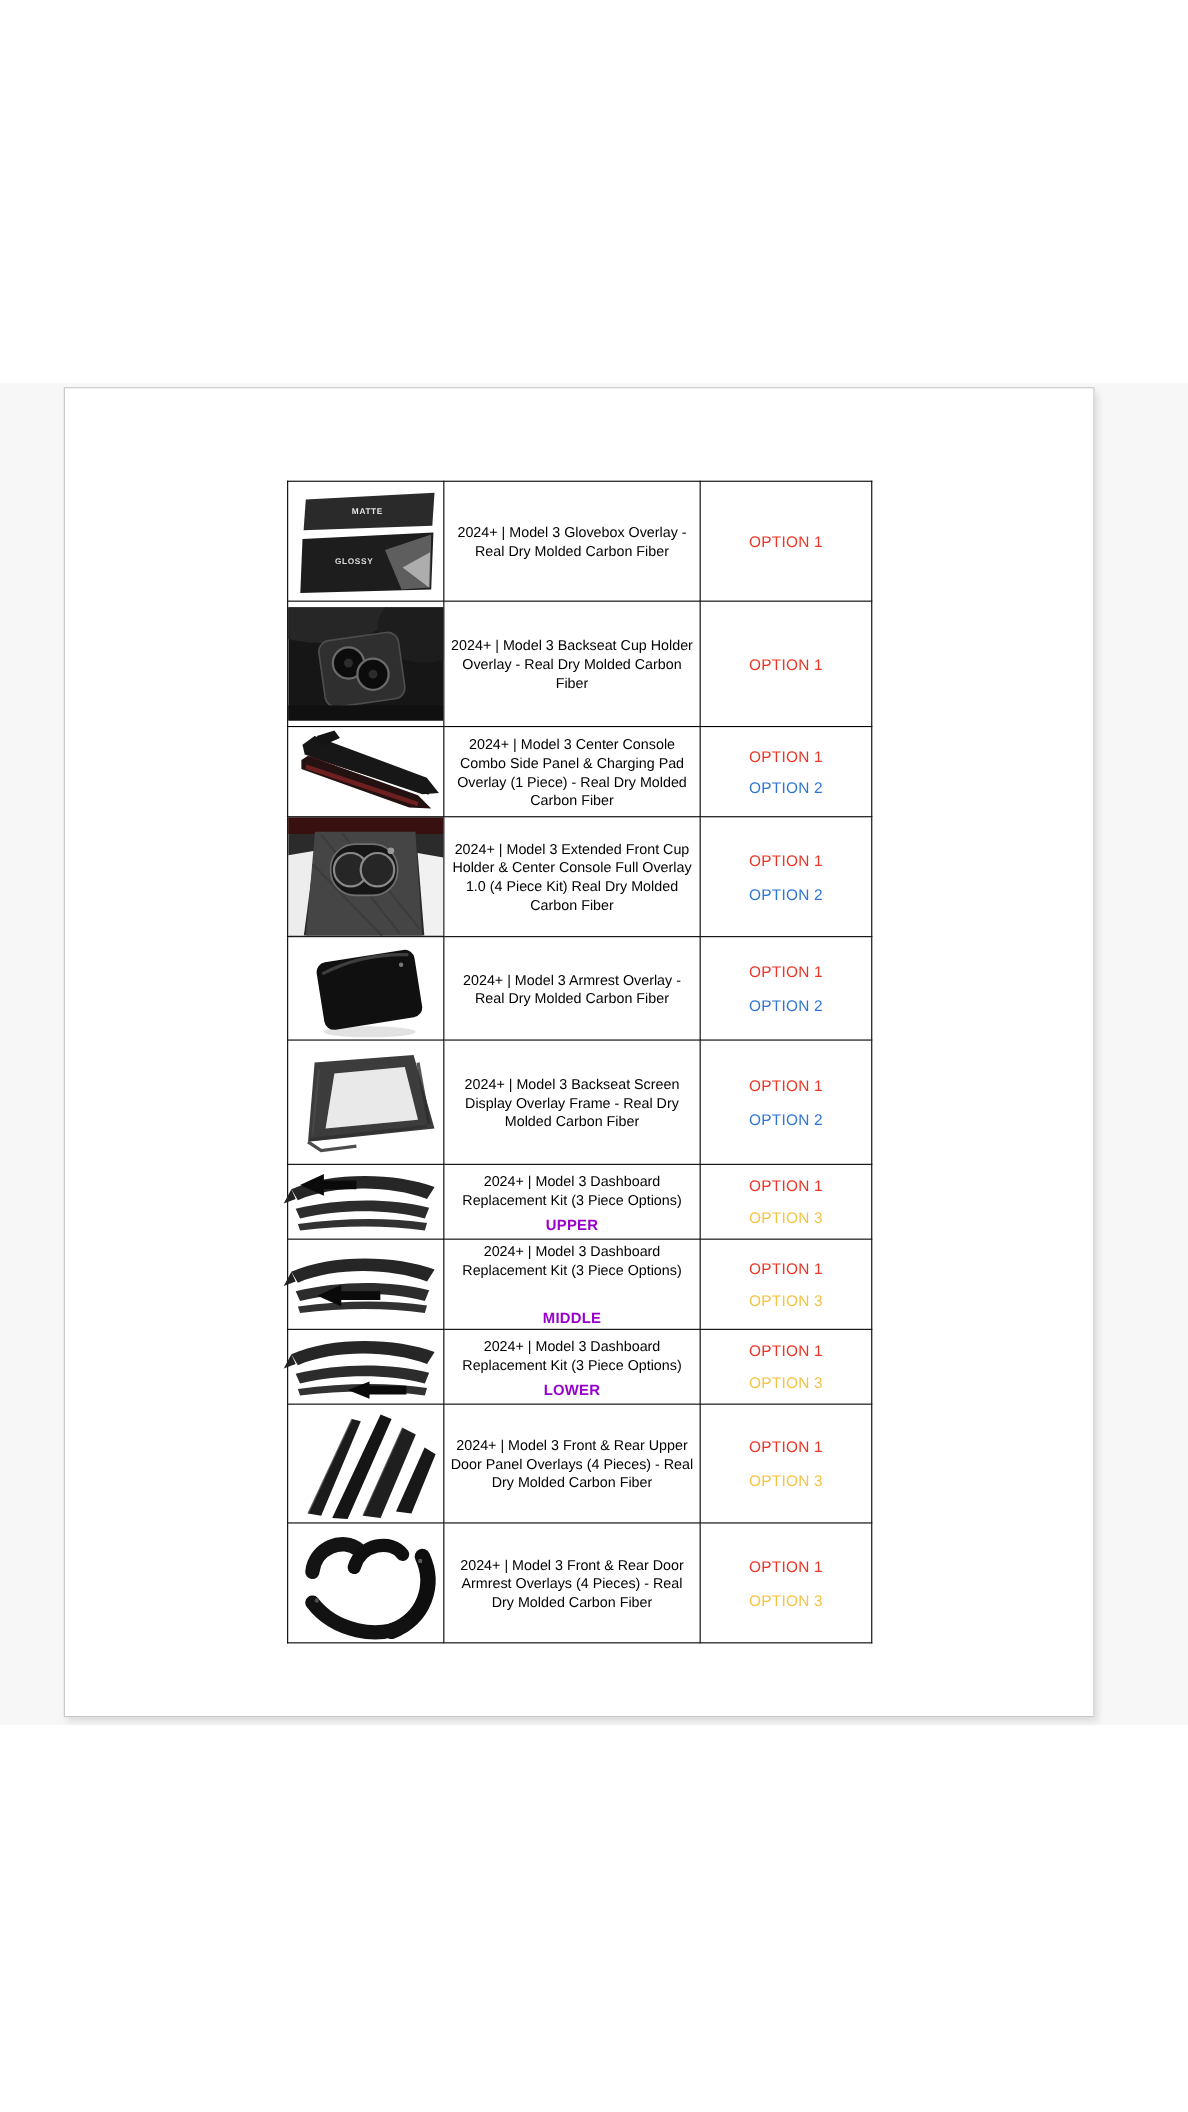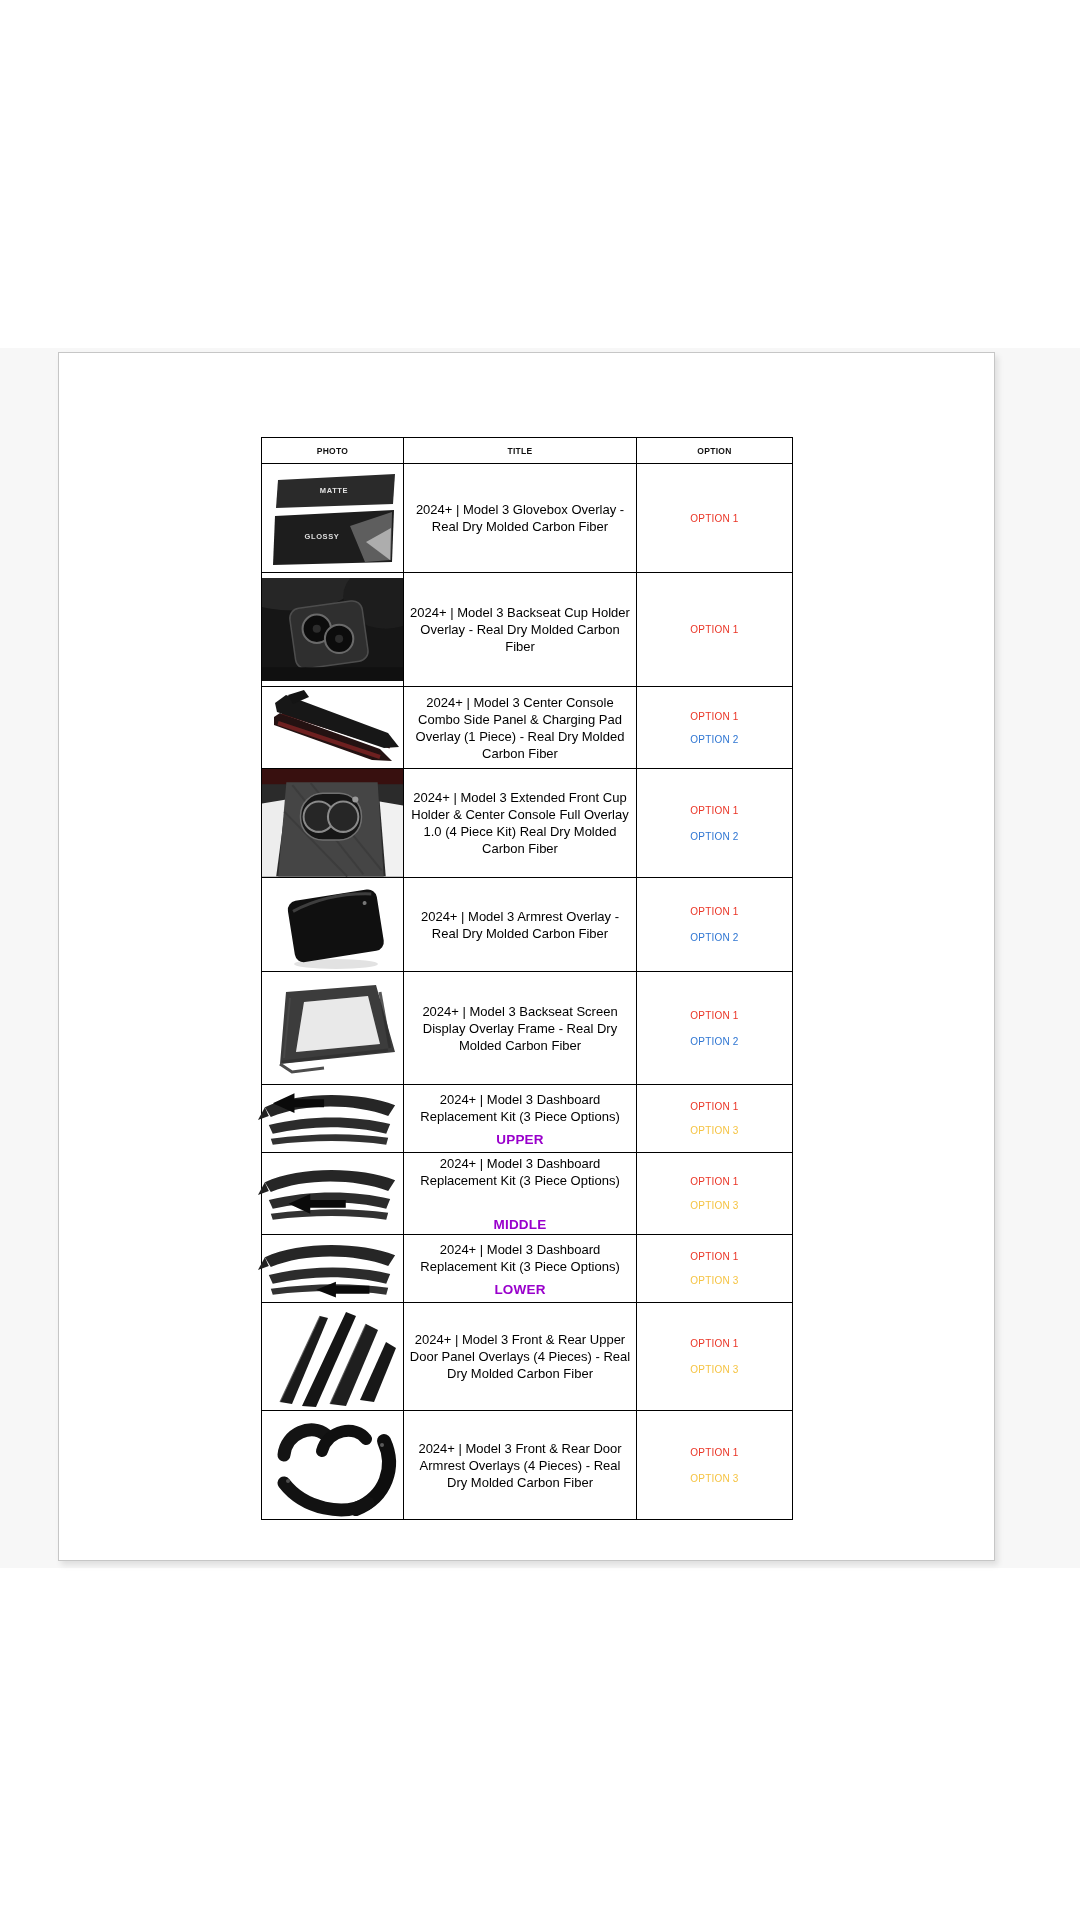--- a/index.html
+++ b/index.html
@@ -44,43 +44,38 @@
   td.c-photo { text-align:center; }
   td.c-photo .ph { display:flex; align-items:center; justify-content:flex-end; }
   td.c-photo .bleed { margin-left:-7px; }
   td.c-photo svg.full { display:block; width:100%; height:100%; }
   td.c-title { text-align:center; }
   .tstack { display:flex; flex-direction:column; justify-content:center; align-items:center; gap:8px; padding:2px 4px; }
   .ttext { font-size:13px; line-height:17px; color:#000; }
   .variant { font-size:13.5px; font-weight:bold; letter-spacing:0.2px; }
   td.c-opt { text-align:center; }
   .ostack { display:flex; flex-direction:column; justify-content:center; align-items:center; gap:15px; }
-  .opt { font-size:10px; letter-spacing:0.2px; }
+  .opt { font-size:14px; letter-spacing:0.2px; }
   .opt:empty { display:none; }
   svg text { font-family:"Liberation Sans","DejaVu Sans",sans-serif; }
 </style>
 </head>
 <body>
 
 <div class="canvas-band"></div>
 
 <div class="sheet">
   <table class="parts">
     <colgroup>
         <col class="c1">
         <col class="c2">
         <col class="c3">
       </colgroup>
 
     <tbody>
-        <tr>
-      <th class="hdr">PHOTO</th>
-      <th class="hdr">TITLE</th>
-      <th class="hdr">OPTION</th>
-    </tr>
 
     <tr style="height:109px">
       <td class="c-photo">
         <div class="ph">
               <svg width="135" height="100" viewBox="0 0 135 100">
           <polygon points="10,12 127,6 125,36 8,40" fill="#2a2a2a"></polygon>
           <text x="66" y="25" text-anchor="middle" font-size="7.5" font-weight="bold" fill="#e3e3e3" letter-spacing="0.6">MATTE</text>
           <polygon points="7,48 126,42 124,94 5,97" fill="#1d1d1d"></polygon>
           <polygon points="82,58 124,44 123,92 97,94" fill="#8b8b8b" opacity="0.6"></polygon>
           <polygon points="98,74 123,60 122,92" fill="#cfcfcf" opacity="0.7"></polygon>

